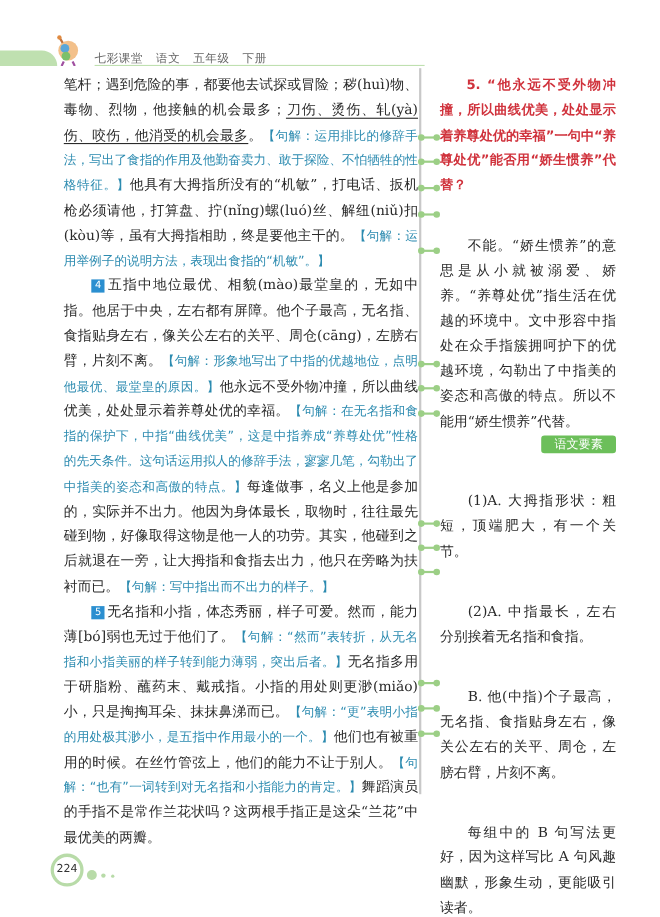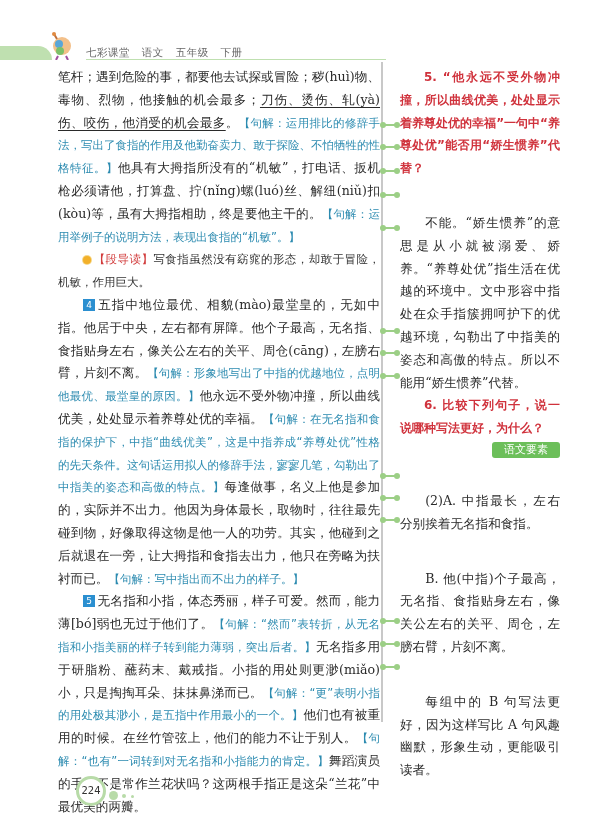--- a/index.html
+++ b/index.html
@@ -51,21 +51,21 @@
   }
   .side p { margin:0; }
   .side .q { color:#d0323c; font-weight:bold; font-family:"DejaVu Sans", sans-serif; font-size:12px; }
   .side .q.indent { text-indent:2em; }
   .side .ans.indent { text-indent:2em;margin-top:32px; }
   .tag {
     display:block; margin-left:auto; width:68px; background:#6cbf5a; color:#fff; text-align:center;
     font-family:"DejaVu Sans", sans-serif; font-size:11px; line-height:16px; border-radius:3px; margin-top:2px; margin-bottom:2px;
   }
 
-  .footer { position:absolute; left:76px; top:776px; height:40px; width:200px; }
+  .footer { position:absolute; left:46px; top:776px; height:40px; width:200px; }
   .page-circle {
     position:absolute; left:0; top:0; width:24px; height:24px; border-radius:50%;
     border:3px solid #b8dba8; background:#fff; text-align:center; line-height:24px;
     font-family:"DejaVu Sans", sans-serif; font-size:10px; color:#333;
   }
   .dot1 { position:absolute; left:33px; top:15px; width:9px; height:9px; border-radius:50%; background:#b8dba8; }
   .dot2 { position:absolute; left:46px; top:18px; width:4px; height:4px; border-radius:50%; background:#b8dba8; }
   .dot3 { position:absolute; left:55px; top:19px; width:3px; height:3px; border-radius:50%; background:#b8dba8; }
 </style>
 </head>
@@ -88,23 +88,20 @@
     <span>下册</span>
   </div>
   <div class="rule"></div>
 </div>
 
 <div class="main">
   <p>
     <span>笔杆；遇到危险的事，都要他去试探或冒险；秽(huì)物、毒物、烈物，他接触的机会最多；</span><span class="ul">刀伤、烫伤、轧(yà)伤、咬伤，他消受的机会最多</span><span>。</span><span class="note">【句解：运用排比的修辞手法，写出了食指的作用及他勤奋卖力、敢于探险、不怕牺牲的性格特征。】</span><span>他具有大拇指所没有的“机敏”，打电话、扳机枪必须请他，打算盘、拧(nǐng)螺(luó)丝、解纽(niǔ)扣(kòu)等，虽有大拇指相助，终是要他主干的。</span><span class="note">【句解：运用举例子的说明方法，表现出食指的“机敏”。】</span>
   </p>
   <p class="indent">
-    <span class="sun"></span><span class="guide-label">【段导读】</span><span class="guide-text">写食指虽然没有窈窕的形态，却敢于冒险，机敏，作用巨大。</span>
-  </p>
-  <p class="indent">
     <span class="num-badge">4</span><span>五指中地位最优、相貌(mào)最堂皇的，无如中指。他居于中央，左右都有屏障。他个子最高，无名指、食指贴身左右，像关公左右的关平、周仓(cāng)，左膀右臂，片刻不离。</span><span class="note">【句解：形象地写出了中指的优越地位，点明他最优、最堂皇的原因。】</span><span>他永远不受外物冲撞，所以曲线优美，处处显示着养尊处优的幸福。</span><span class="note">【句解：在无名指和食指的保护下，中指“曲线优美”，这是中指养成“养尊处优”性格的先天条件。这句话运用拟人的修辞手法，寥寥几笔，勾勒出了中指美的姿态和高傲的特点。】</span><span>每逢做事，名义上他是参加的，实际并不出力。他因为身体最长，取物时，往往最先碰到物，好像取得这物是他一人的功劳。其实，他碰到之后就退在一旁，让大拇指和食指去出力，他只在旁略为扶衬而已。</span><span class="note">【句解：写中指出而不出力的样子。】</span>
   </p>
   <p class="indent">
     <span class="num-badge">5</span><span>无名指和小指，体态秀丽，样子可爱。然而，能力薄[bó]弱也无过于他们了。</span><span class="note">【句解：“然而”表转折，从无名指和小指美丽的样子转到能力薄弱，突出后者。】</span><span>无名指多用于研脂粉、蘸药末、戴戒指。小指的用处则更渺(miǎo)小，只是掏掏耳朵、抹抹鼻涕而已。</span><span class="note">【句解：“更”表明小指的用处极其渺小，是五指中作用最小的一个。】</span><span>他们也有被重用的时候。在丝竹管弦上，他们的能力不让于别人。</span><span class="note">【句解：“也有”一词转到对无名指和小指能力的肯定。】</span><span>舞蹈演员的手指不是常作兰花状吗？这两根手指正是这朵“兰花”中最优美的两瓣。</span>
   </p>
 
 </div>
 
 <div class="divider"></div>
 <div class="connector" style="top:124px"></div>
@@ -118,22 +115,22 @@
 <div class="connector" style="top:475px"></div>
 <div class="connector" style="top:497px"></div>
 <div class="connector" style="top:519px"></div>
 <div class="connector" style="top:620px"></div>
 <div class="connector" style="top:643px"></div>
 <div class="connector" style="top:666px"></div>
 
 <div class="side">
   <p class="q indent">5. “他永远不受外物冲撞，所以曲线优美，处处显示着养尊处优的幸福”一句中“养尊处优”能否用“娇生惯养”代替？</p>
   <p class="ans indent">不能。“娇生惯养”的意思是从小就被溺爱、娇养。“养尊处优”指生活在优越的环境中。文中形容中指处在众手指簇拥呵护下的优越环境，勾勒出了中指美的姿态和高傲的特点。所以不能用“娇生惯养”代替。</p>
-  <p class="q indent">6. 比较下列句子，说一说哪种写法更好，为什么？</p>
   <span class="tag">语文要素</span>
+  <p class="ans indent">(1)A. 大拇指形状：粗短，顶端肥大，有一个关节。</p>
   <p class="ans indent">(2)A. 中指最长，左右分别挨着无名指和食指。</p>
   <p class="ans indent">B. 他(中指)个子最高，无名指、食指贴身左右，像关公左右的关平、周仓，左膀右臂，片刻不离。</p>
   <p class="ans indent">每组中的 B 句写法更好，因为这样写比 A 句风趣幽默，形象生动，更能吸引读者。</p>
 
 </div>
 
 <div class="footer">
   <div class="page-circle">224</div>
   <div class="dot1"></div>
   <div class="dot2"></div>

